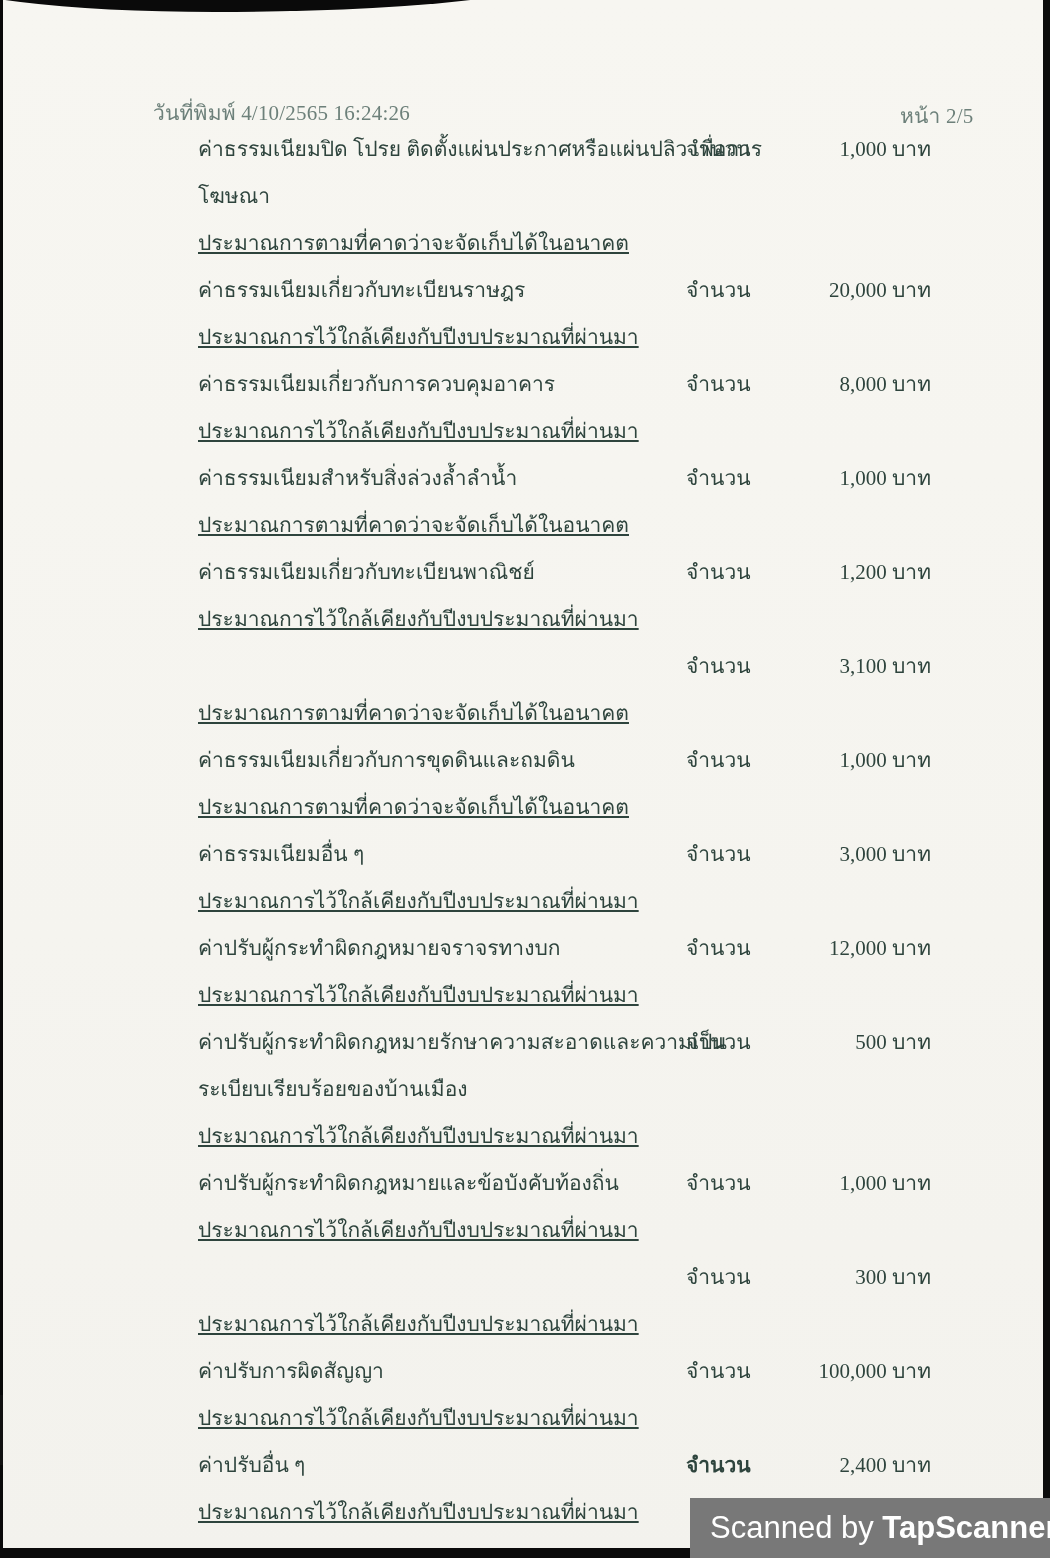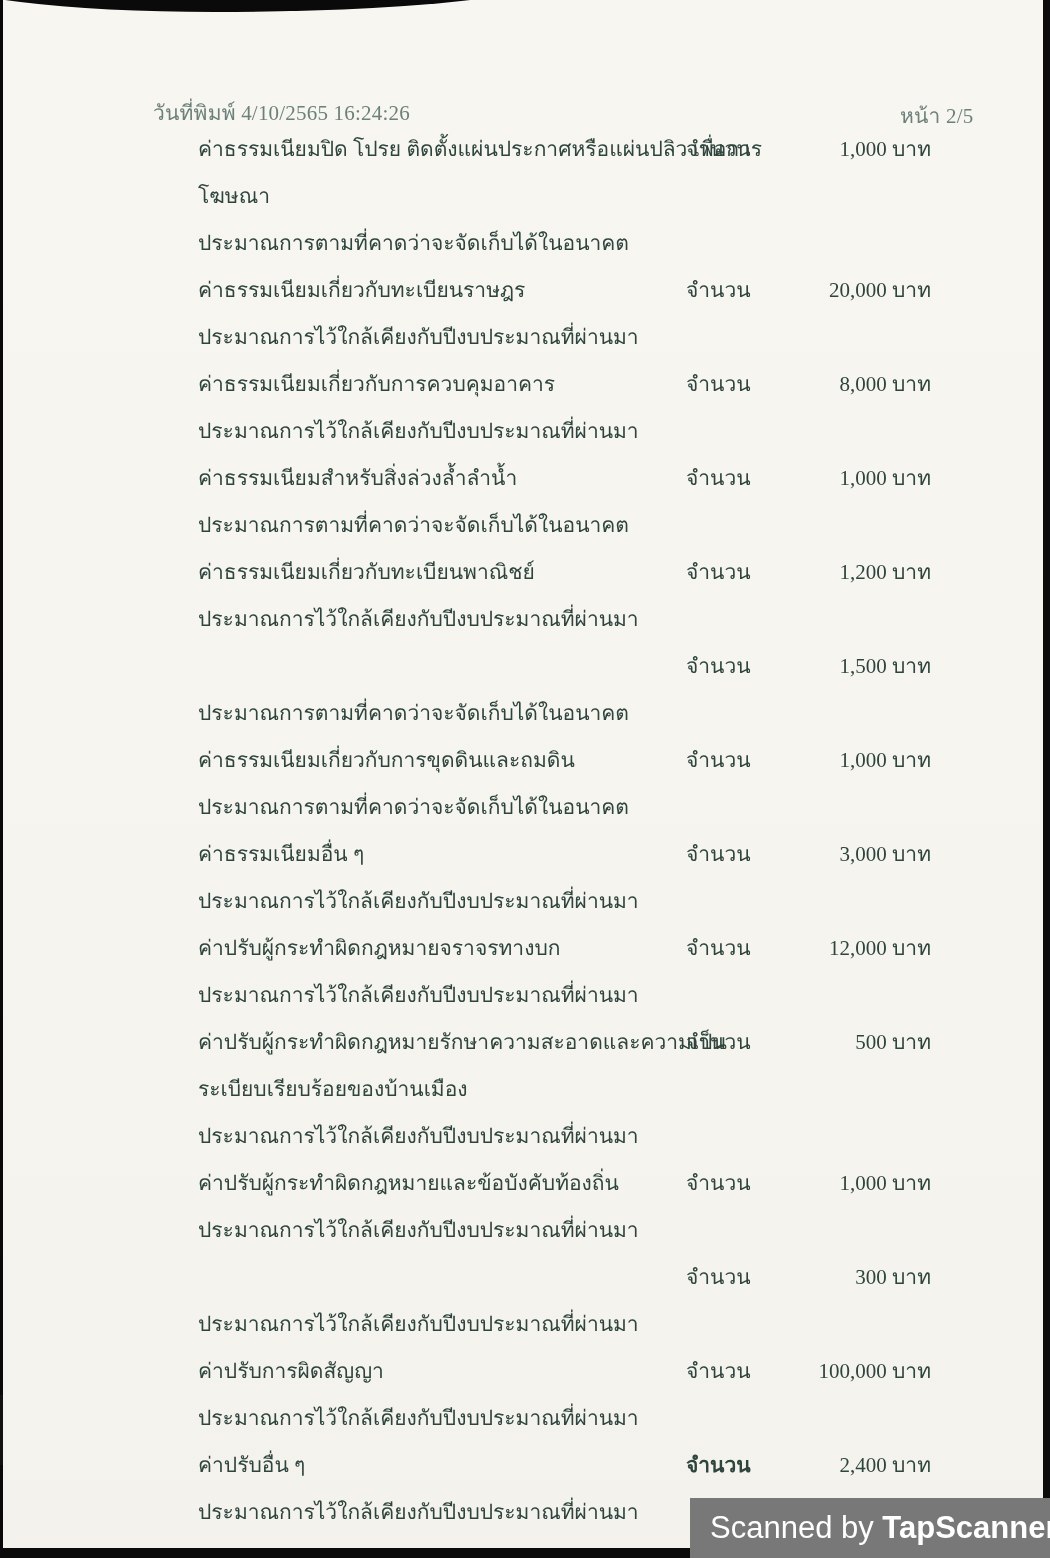--- a/index.html
+++ b/index.html
@@ -25,21 +25,21 @@
   .hdr-left{left:150px;top:96px;}
   .hdr-right{left:897px;top:99px;}
 
   .content{position:absolute;left:0;top:126px;width:100%;color:#2e443d;font-size:21px;}
   .row{position:relative;min-height:47px;}
   .desc{margin-left:195px;width:470px;}
   .desc .line{height:47px;line-height:47px;white-space:nowrap;}
   .qty{position:absolute;left:683px;top:0;height:47px;line-height:47px;}
   .qty.bold{font-weight:bold;}
   .amt{position:absolute;left:715px;top:0;width:213px;height:47px;line-height:47px;text-align:right;}
-  .note{height:47px;line-height:47px;padding-left:195px;white-space:nowrap;}
+  .note{height:47px;line-height:47px;padding-left:195px;white-space:nowrap;text-decoration:underline;}
 
   .scan-bar{
     position:absolute;right:0;bottom:0;left:690px;height:60px;
     background:#787878;color:#ffffff;
     font-family:"Liberation Sans","DejaVu Sans",sans-serif;
     font-size:31px;line-height:60px;padding-left:20px;
     white-space:nowrap;box-sizing:border-box;
   }
   .scan-bar b{font-weight:700;}
 </style>
@@ -96,21 +96,21 @@
           <div class="line">ค่าธรรมเนียมเกี่ยวกับทะเบียนพาณิชย์</div>
         </div>
     <div class="qty">จำนวน</div>
     <div class="amt">1,200 บาท</div>
   </div>
 
   <div class="row note">ประมาณการไว้ใกล้เคียงกับปีงบประมาณที่ผ่านมา</div>
 
   <div class="row item">
     <div class="qty">จำนวน</div>
-    <div class="amt">1,500 บาท</div>
+    <div class="amt">3,100 บาท</div>
   </div>
 
   <div class="row note">ประมาณการตามที่คาดว่าจะจัดเก็บได้ในอนาคต</div>
 
   <div class="row item">
     <div class="desc">
           <div class="line">ค่าธรรมเนียมเกี่ยวกับการขุดดินและถมดิน</div>
         </div>
     <div class="qty">จำนวน</div>
     <div class="amt">1,000 บาท</div>

